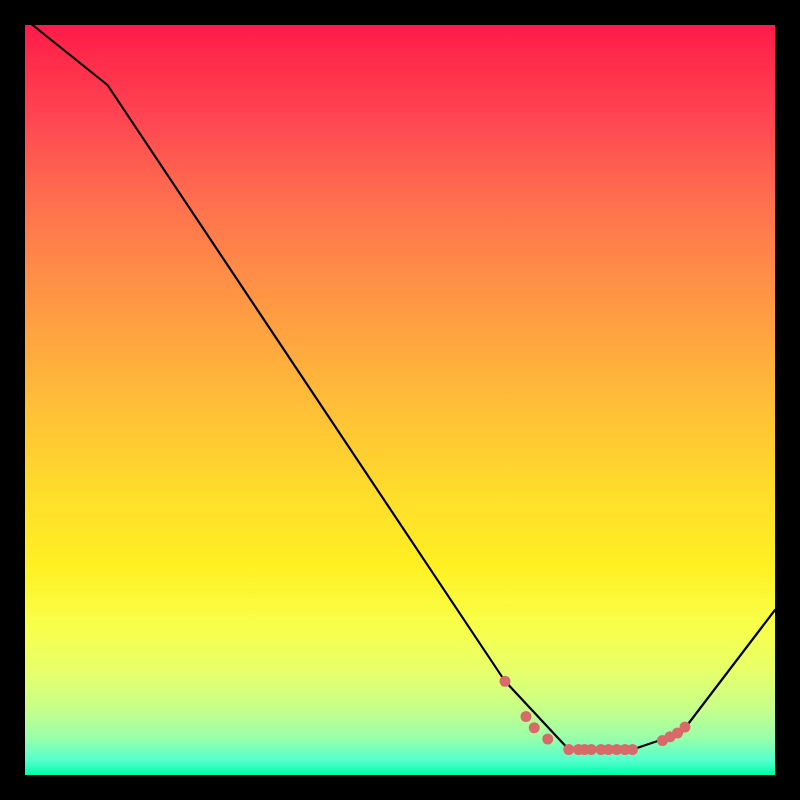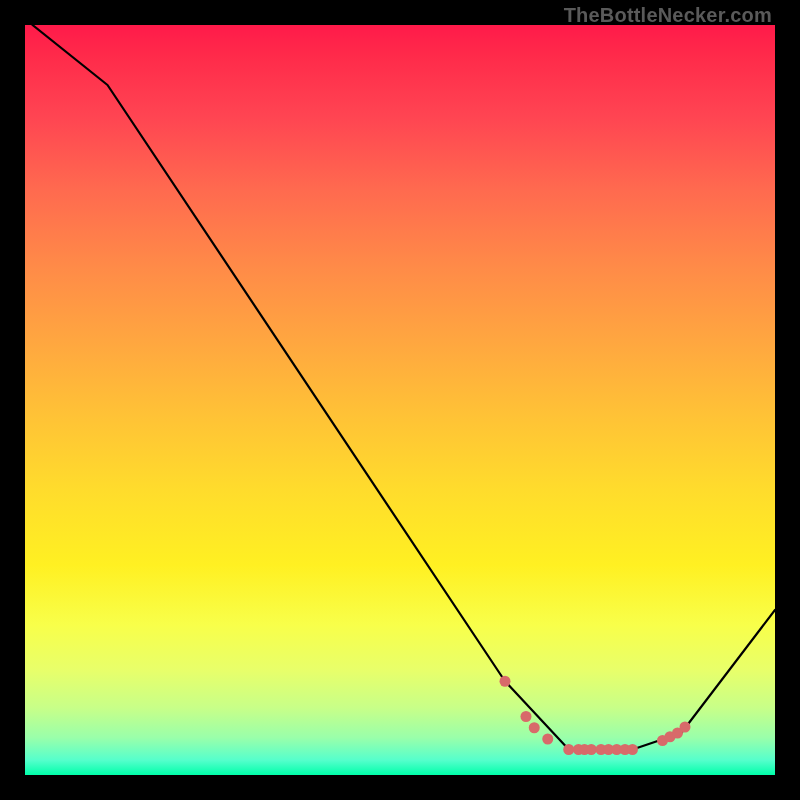--- a/index.html
+++ b/index.html
@@ -80,14 +80,13 @@
         <circle cx="591.75" cy="724.50" r="5.5" fill="#d86a6a"></circle>
         <circle cx="600.00" cy="724.50" r="5.5" fill="#d86a6a"></circle>
         <circle cx="607.50" cy="724.50" r="5.5" fill="#d86a6a"></circle>
         <circle cx="637.50" cy="715.50" r="5.5" fill="#d86a6a"></circle>
         <circle cx="645.00" cy="711.75" r="5.5" fill="#d86a6a"></circle>
         <circle cx="652.50" cy="708.00" r="5.5" fill="#d86a6a"></circle>
         <circle cx="660.00" cy="702.00" r="5.5" fill="#d86a6a"></circle>
       </g>
   </svg>
 
-  <div class="attribution">TheBottleNecker.com</div>
 </div>
 
 </body></html>

